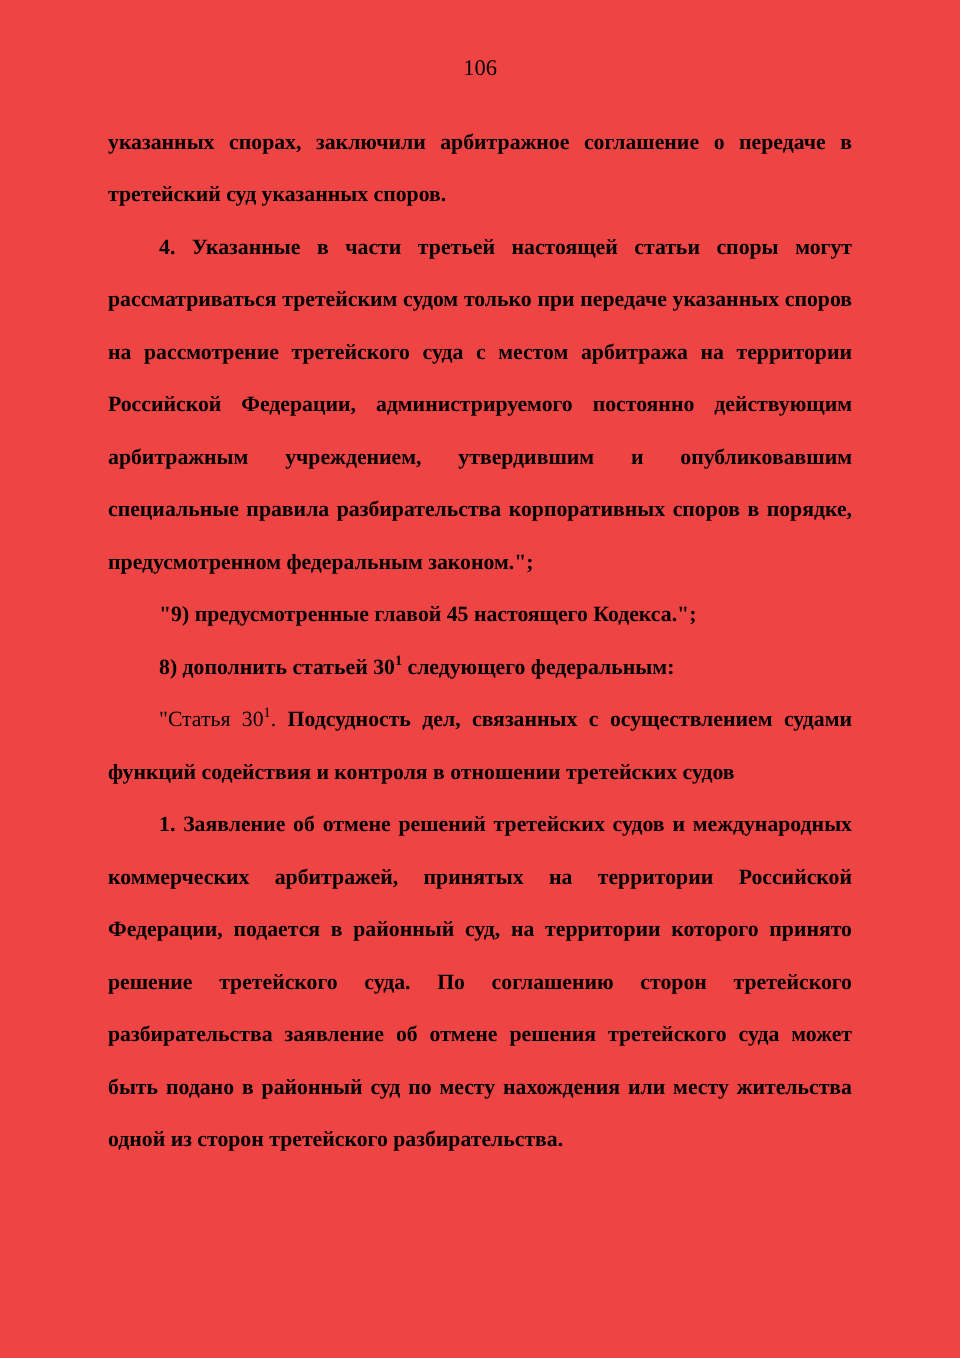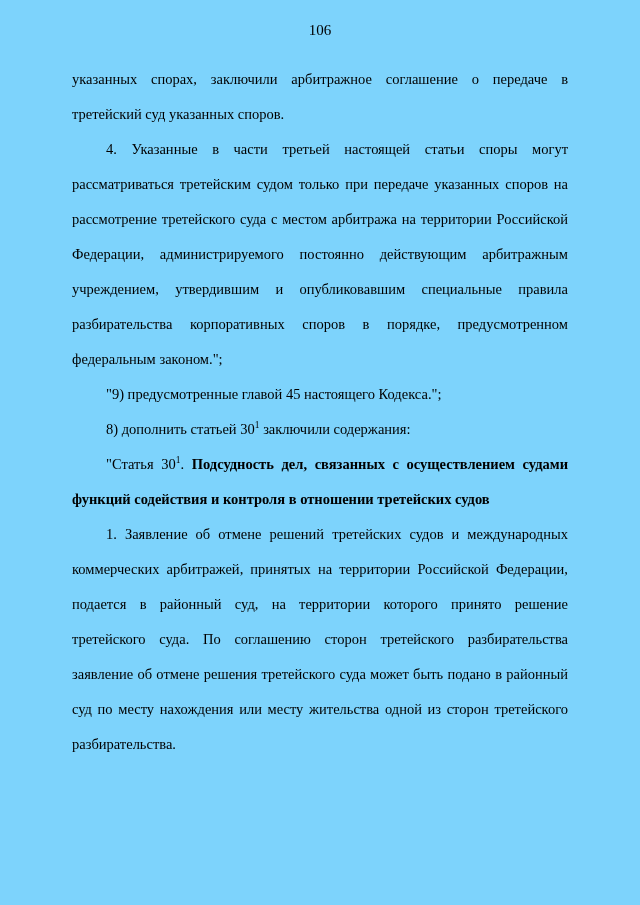--- a/index.html
+++ b/index.html
@@ -11,40 +11,41 @@
     width: 640px;
     height: 905px;
     font-family: "Liberation Serif", serif;
     color: #000000;
   }
   .page {
     position: relative;
     width: 640px;
     height: 905px;
     box-sizing: border-box;
-    padding: 12px 72px 0 72px;
-    background: #7dd3fc;
+    padding: 28px 72px 0 72px;
+    background: #ef4444;
   }
   .page-number {
     text-align: center;
     font-size: 15px;
     line-height: 20px;
     margin: 8px 0 22px 0;
   }
   .body-text {
     font-size: 14.5px;
     line-height: 35px;
     text-align: justify;
     text-justify: inter-word;
     hyphens: none;
   }
   .para {
     margin: 0;
     text-align: justify;
     text-align-last: left;
+    font-weight: bold;
   }
   .para.indent {
     text-indent: 34px;
   }
   .para.nojust {
     text-align: left;
   }
   .bold {
     font-weight: bold;
     font-family: Liberation Serif, serif;
@@ -73,21 +74,21 @@
 
   <div class="body-text">
 
     <p class="para">указанных спорах, заключили арбитражное соглашение о передаче в третейский суд указанных споров.</p>
 
     <p class="para indent">4. Указанные в части третьей настоящей статьи споры могут рассматриваться третейским судом только при передаче указанных споров на рассмотрение третейского суда с местом арбитража на территории Российской Федерации, администрируемого постоянно действующим арбитражным учреждением, утвердившим и опубликовавшим специальные правила разбирательства корпоративных споров в порядке, предусмотренном федеральным законом.";</p>
 
 
     <p class="para indent nojust">"9) предусмотренные главой 45 настоящего Кодекса.";</p>
 
-    <p class="para indent nojust"><span>8) дополнить статьей 30</span><span class="sup">1</span><span> заключили содержания:</span></p>
+    <p class="para indent nojust"><span>8) дополнить статьей 30</span><span class="sup">1</span><span> следующего федеральным:</span></p>
 
     <div class="heading-block">
       <div class="hdr-first-line" style="text-indent: 34px; text-align: justify; text-align-last: left;"><span>"Статья 30</span><span class="sup">1</span><span>. </span><span class="bold" style="display: inline;">Подсудность дел, связанных с осуществлением судами функций содействия и контроля в отношении третейских судов</span></div>
     </div>
 
     <p class="para indent">1. Заявление об отмене решений третейских судов и международных коммерческих арбитражей, принятых на территории Российской Федерации, подается в районный суд, на территории которого принято решение третейского суда. По соглашению сторон третейского разбирательства заявление об отмене решения третейского суда может быть подано в районный суд по месту нахождения или месту жительства одной из сторон третейского разбирательства.</p>
 
   </div>
 </div>
 

